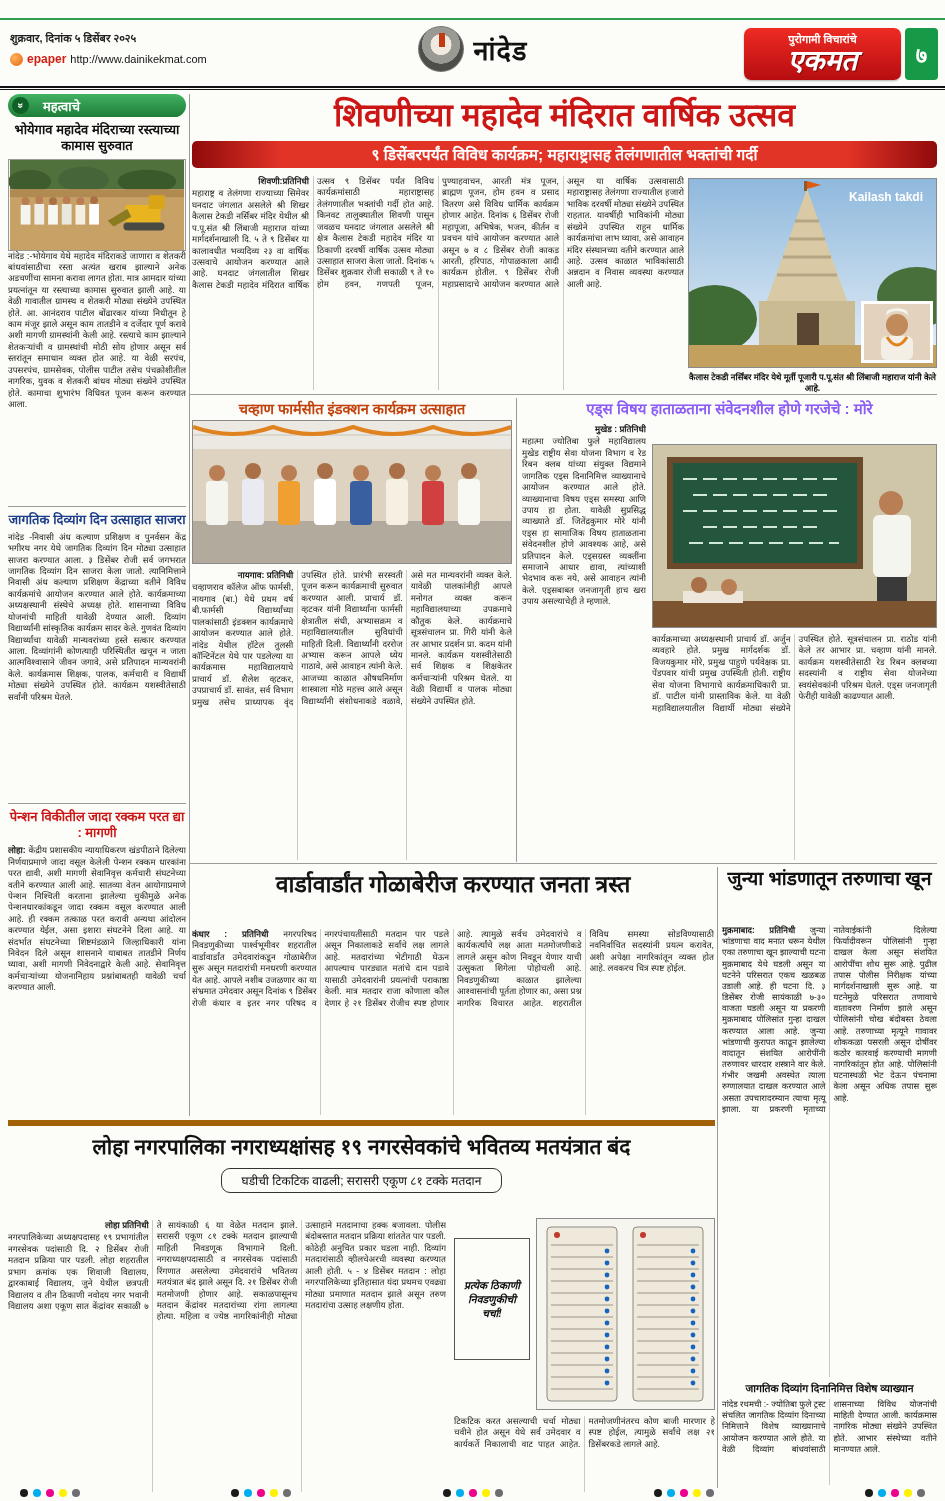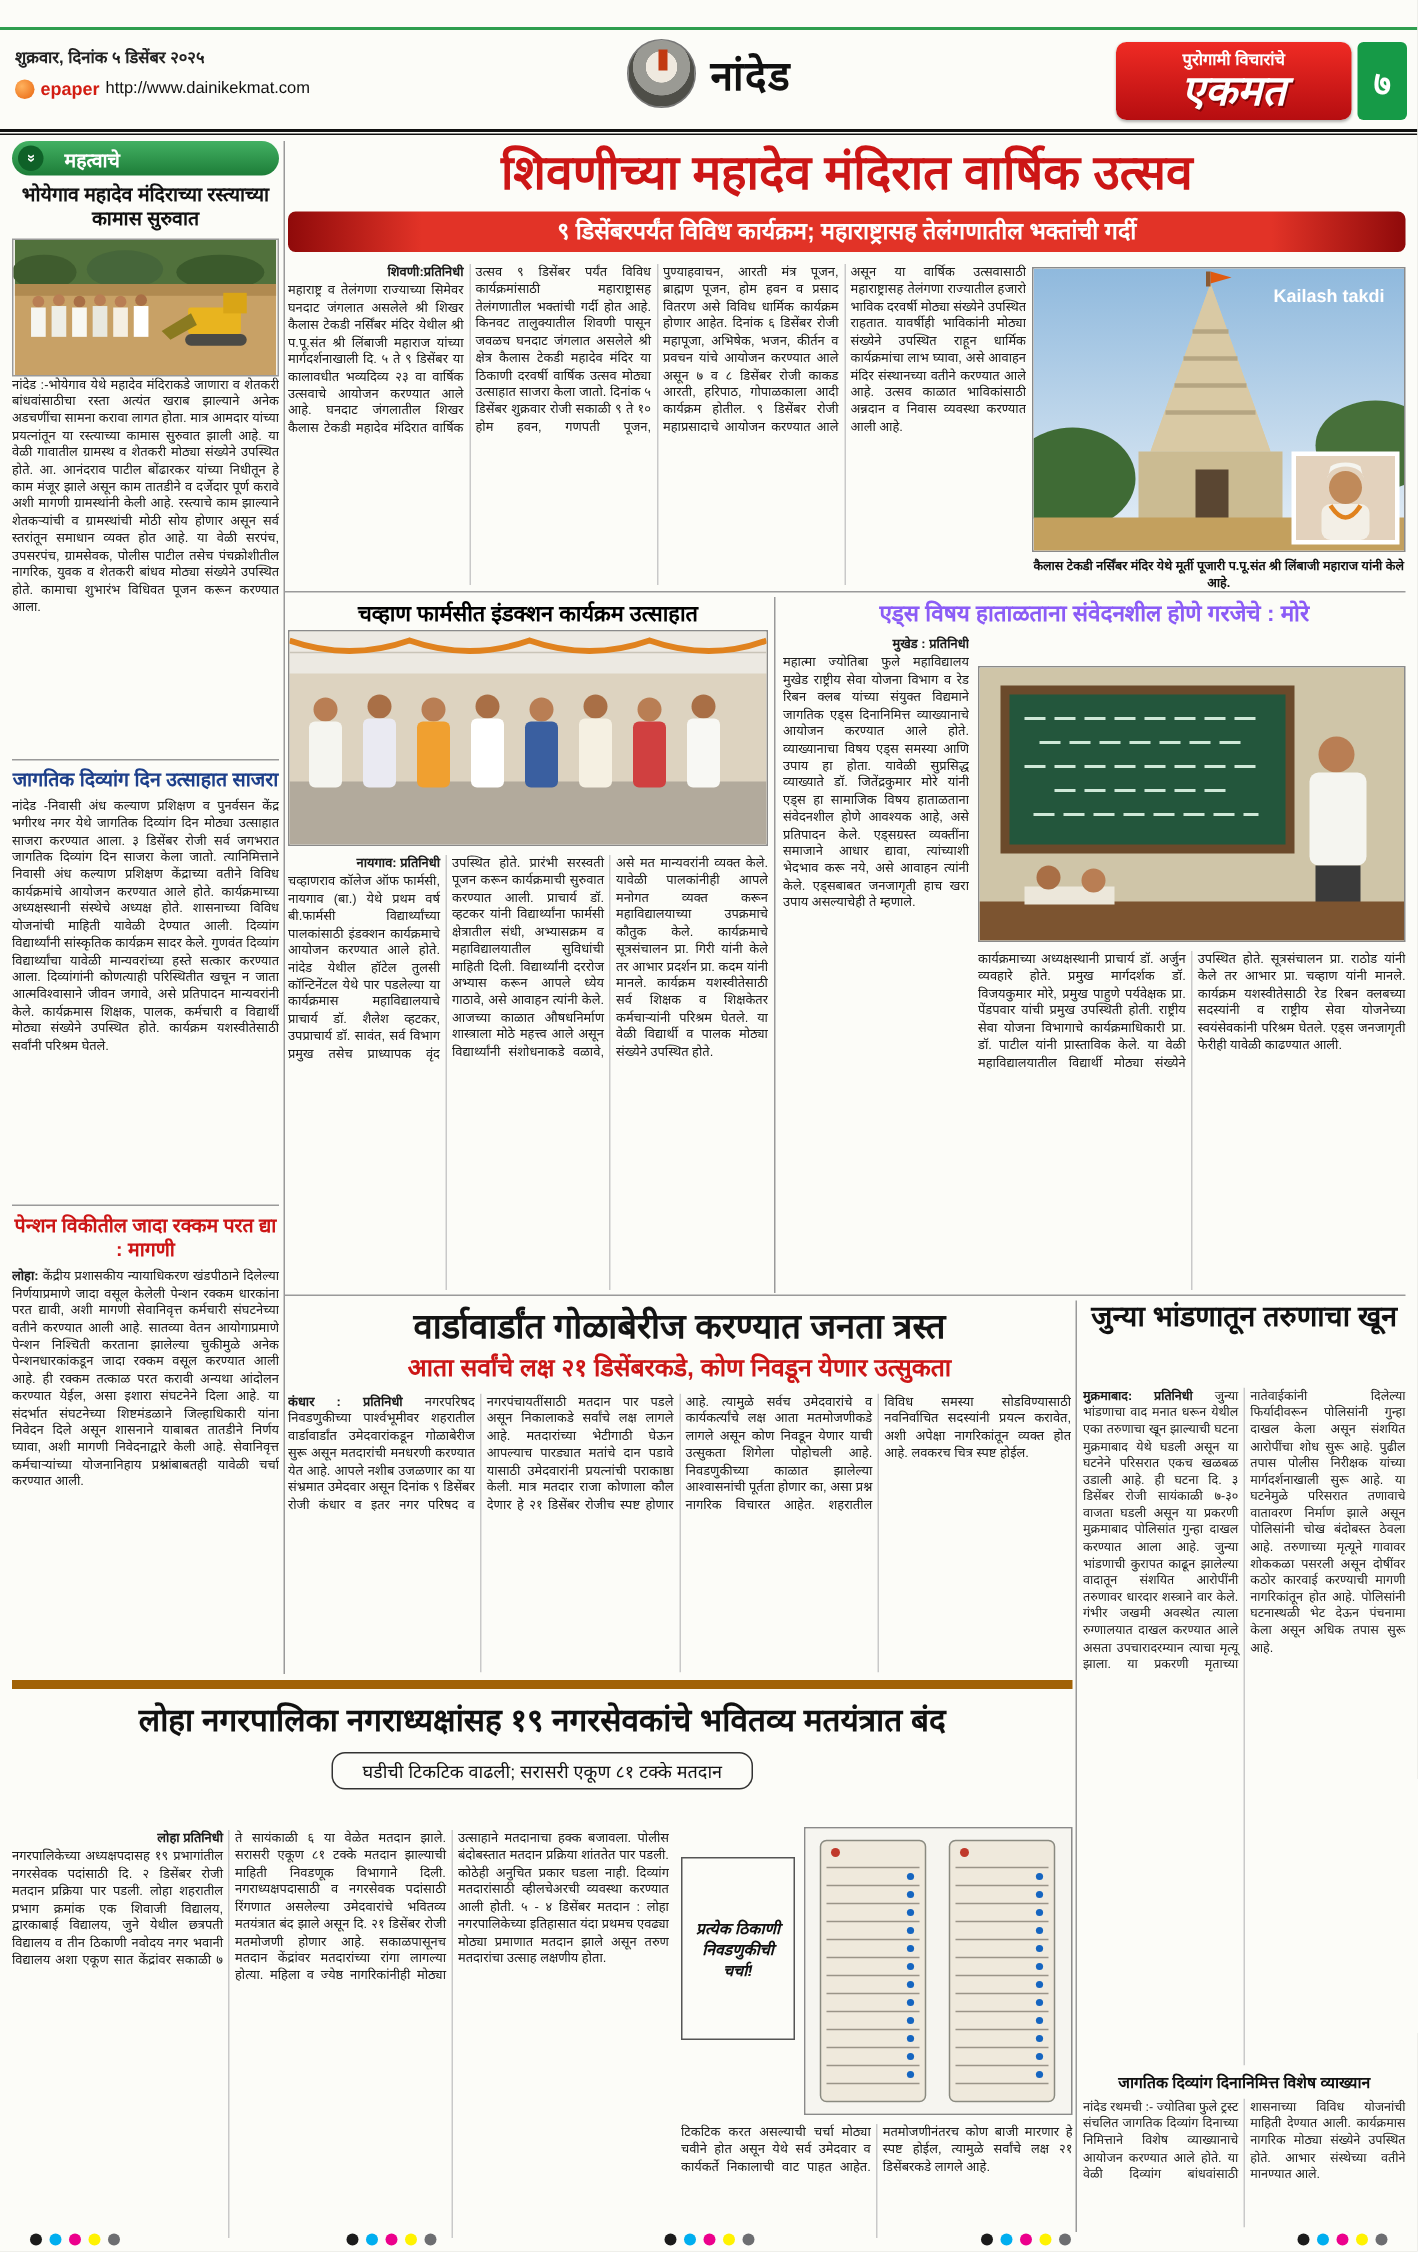--- a/index.html
+++ b/index.html
@@ -54,21 +54,21 @@
   .lead-caption { left:688px; top:372px; width:249px; font-size:8.4px; font-weight:bold; text-align:center; color:#111; line-height:1.3; }
 
   .rule-row2 { left:190px; top:394px; width:747px; }
   .rule-row3 { left:190px; top:863px; width:747px; }
   .vr-sidebar { left:189px; top:94px; height:1022px; }
   .vr-row2 { left:516px; top:398px; height:464px; }
   .vr-row3 { left:717px; top:867px; height:621px; }
 
   
   .induction { left:192px; top:398px; width:320px; height:464px; }
-  .ind-hl { position:absolute; left:0; top:0; width:320px; font-size:14.5px; font-weight:bold; text-align:center; color:#000000; }
+  .ind-hl { position:absolute; left:0; top:0; width:320px; font-size:14.5px; font-weight:bold; text-align:center; color:#c2410c; }
   .ind-photo { position:absolute; left:0; top:22px; width:320px; height:144px; border:1px solid #8a8a8a; }
   .ind-body { position:absolute; left:0; top:172px; width:320px; height:290px; }
 
   .aids { left:522px; top:398px; width:415px; height:464px; }
   .aids-hl { position:absolute; left:0; top:0; width:415px; font-size:15px; font-weight:bold; text-align:center; color:#8b5cf6; }
   .aids-left { position:absolute; left:0; top:26px; width:124px; height:436px; }
   .aids-photo { position:absolute; left:130px; top:46px; width:285px; height:184px; border:1px solid #8a8a8a; }
   .aids-bottom { position:absolute; left:130px; top:236px; width:285px; height:226px; }
 
   
@@ -294,21 +294,20 @@
         <circle cx="76" cy="142" r="8" fill="#b97e54"></circle>
       </svg>
     </div>
     <div class="aids-bottom bodytext cols2">कार्यक्रमाच्या अध्यक्षस्थानी प्राचार्य डॉ. अर्जुन व्यवहारे होते. प्रमुख मार्गदर्शक डॉ. विजयकुमार मोरे, प्रमुख पाहुणे पर्यवेक्षक प्रा. पेंडपवार यांची प्रमुख उपस्थिती होती. राष्ट्रीय सेवा योजना विभागाचे कार्यक्रमाधिकारी प्रा. डॉ. पाटील यांनी प्रास्ताविक केले. या वेळी महाविद्यालयातील विद्यार्थी मोठ्या संख्येने उपस्थित होते. सूत्रसंचालन प्रा. राठोड यांनी केले तर आभार प्रा. चव्हाण यांनी मानले. कार्यक्रम यशस्वीतेसाठी रेड रिबन क्लबच्या सदस्यांनी व राष्ट्रीय सेवा योजनेच्या स्वयंसेवकांनी परिश्रम घेतले. एड्स जनजागृती फेरीही यावेळी काढण्यात आली.</div>
   </div>
 
   <div class="abs hrule rule-row3"></div>
 
   <div class="abs ward">
     <div class="ward-hl">वार्डावार्डांत गोळाबेरीज करण्यात जनता त्रस्त</div>
-    <div class="ward-deck">आता सर्वांचे लक्ष २१ डिसेंबरकडे, कोण निवडून येणार उत्सुकता</div>
     <div class="ward-body bodytext cols4">
       <b class="dl">कंधार : प्रतिनिधी</b>
       <span>नगरपरिषद निवडणुकीच्या पार्श्वभूमीवर शहरातील वार्डावार्डांत उमेदवारांकडून गोळाबेरीज सुरू असून मतदारांची मनधरणी करण्यात येत आहे. आपले नशीब उजळणार का या संभ्रमात उमेदवार असून दिनांक ९ डिसेंबर रोजी कंधार व इतर नगर परिषद व नगरपंचायतींसाठी मतदान पार पडले असून निकालाकडे सर्वांचे लक्ष लागले आहे. मतदारांच्या भेटीगाठी घेऊन आपल्याच पारड्यात मतांचे दान पडावे यासाठी उमेदवारांनी प्रयत्नांची पराकाष्ठा केली. मात्र मतदार राजा कोणाला कौल देणार हे २१ डिसेंबर रोजीच स्पष्ट होणार आहे. त्यामुळे सर्वच उमेदवारांचे व कार्यकर्त्यांचे लक्ष आता मतमोजणीकडे लागले असून कोण निवडून येणार याची उत्सुकता शिगेला पोहोचली आहे. निवडणुकीच्या काळात झालेल्या आश्वासनांची पूर्तता होणार का, असा प्रश्न नागरिक विचारत आहेत. शहरातील विविध समस्या सोडविण्यासाठी नवनिर्वाचित सदस्यांनी प्रयत्न करावेत, अशी अपेक्षा नागरिकांतून व्यक्त होत आहे. लवकरच चित्र स्पष्ट होईल.</span>
     </div>
   </div>
 
   <div class="abs vrule vr-row3"></div>
 
   <div class="abs murder">
     <div class="murder-hl">जुन्या भांडणातून तरुणाचा खून</div>

